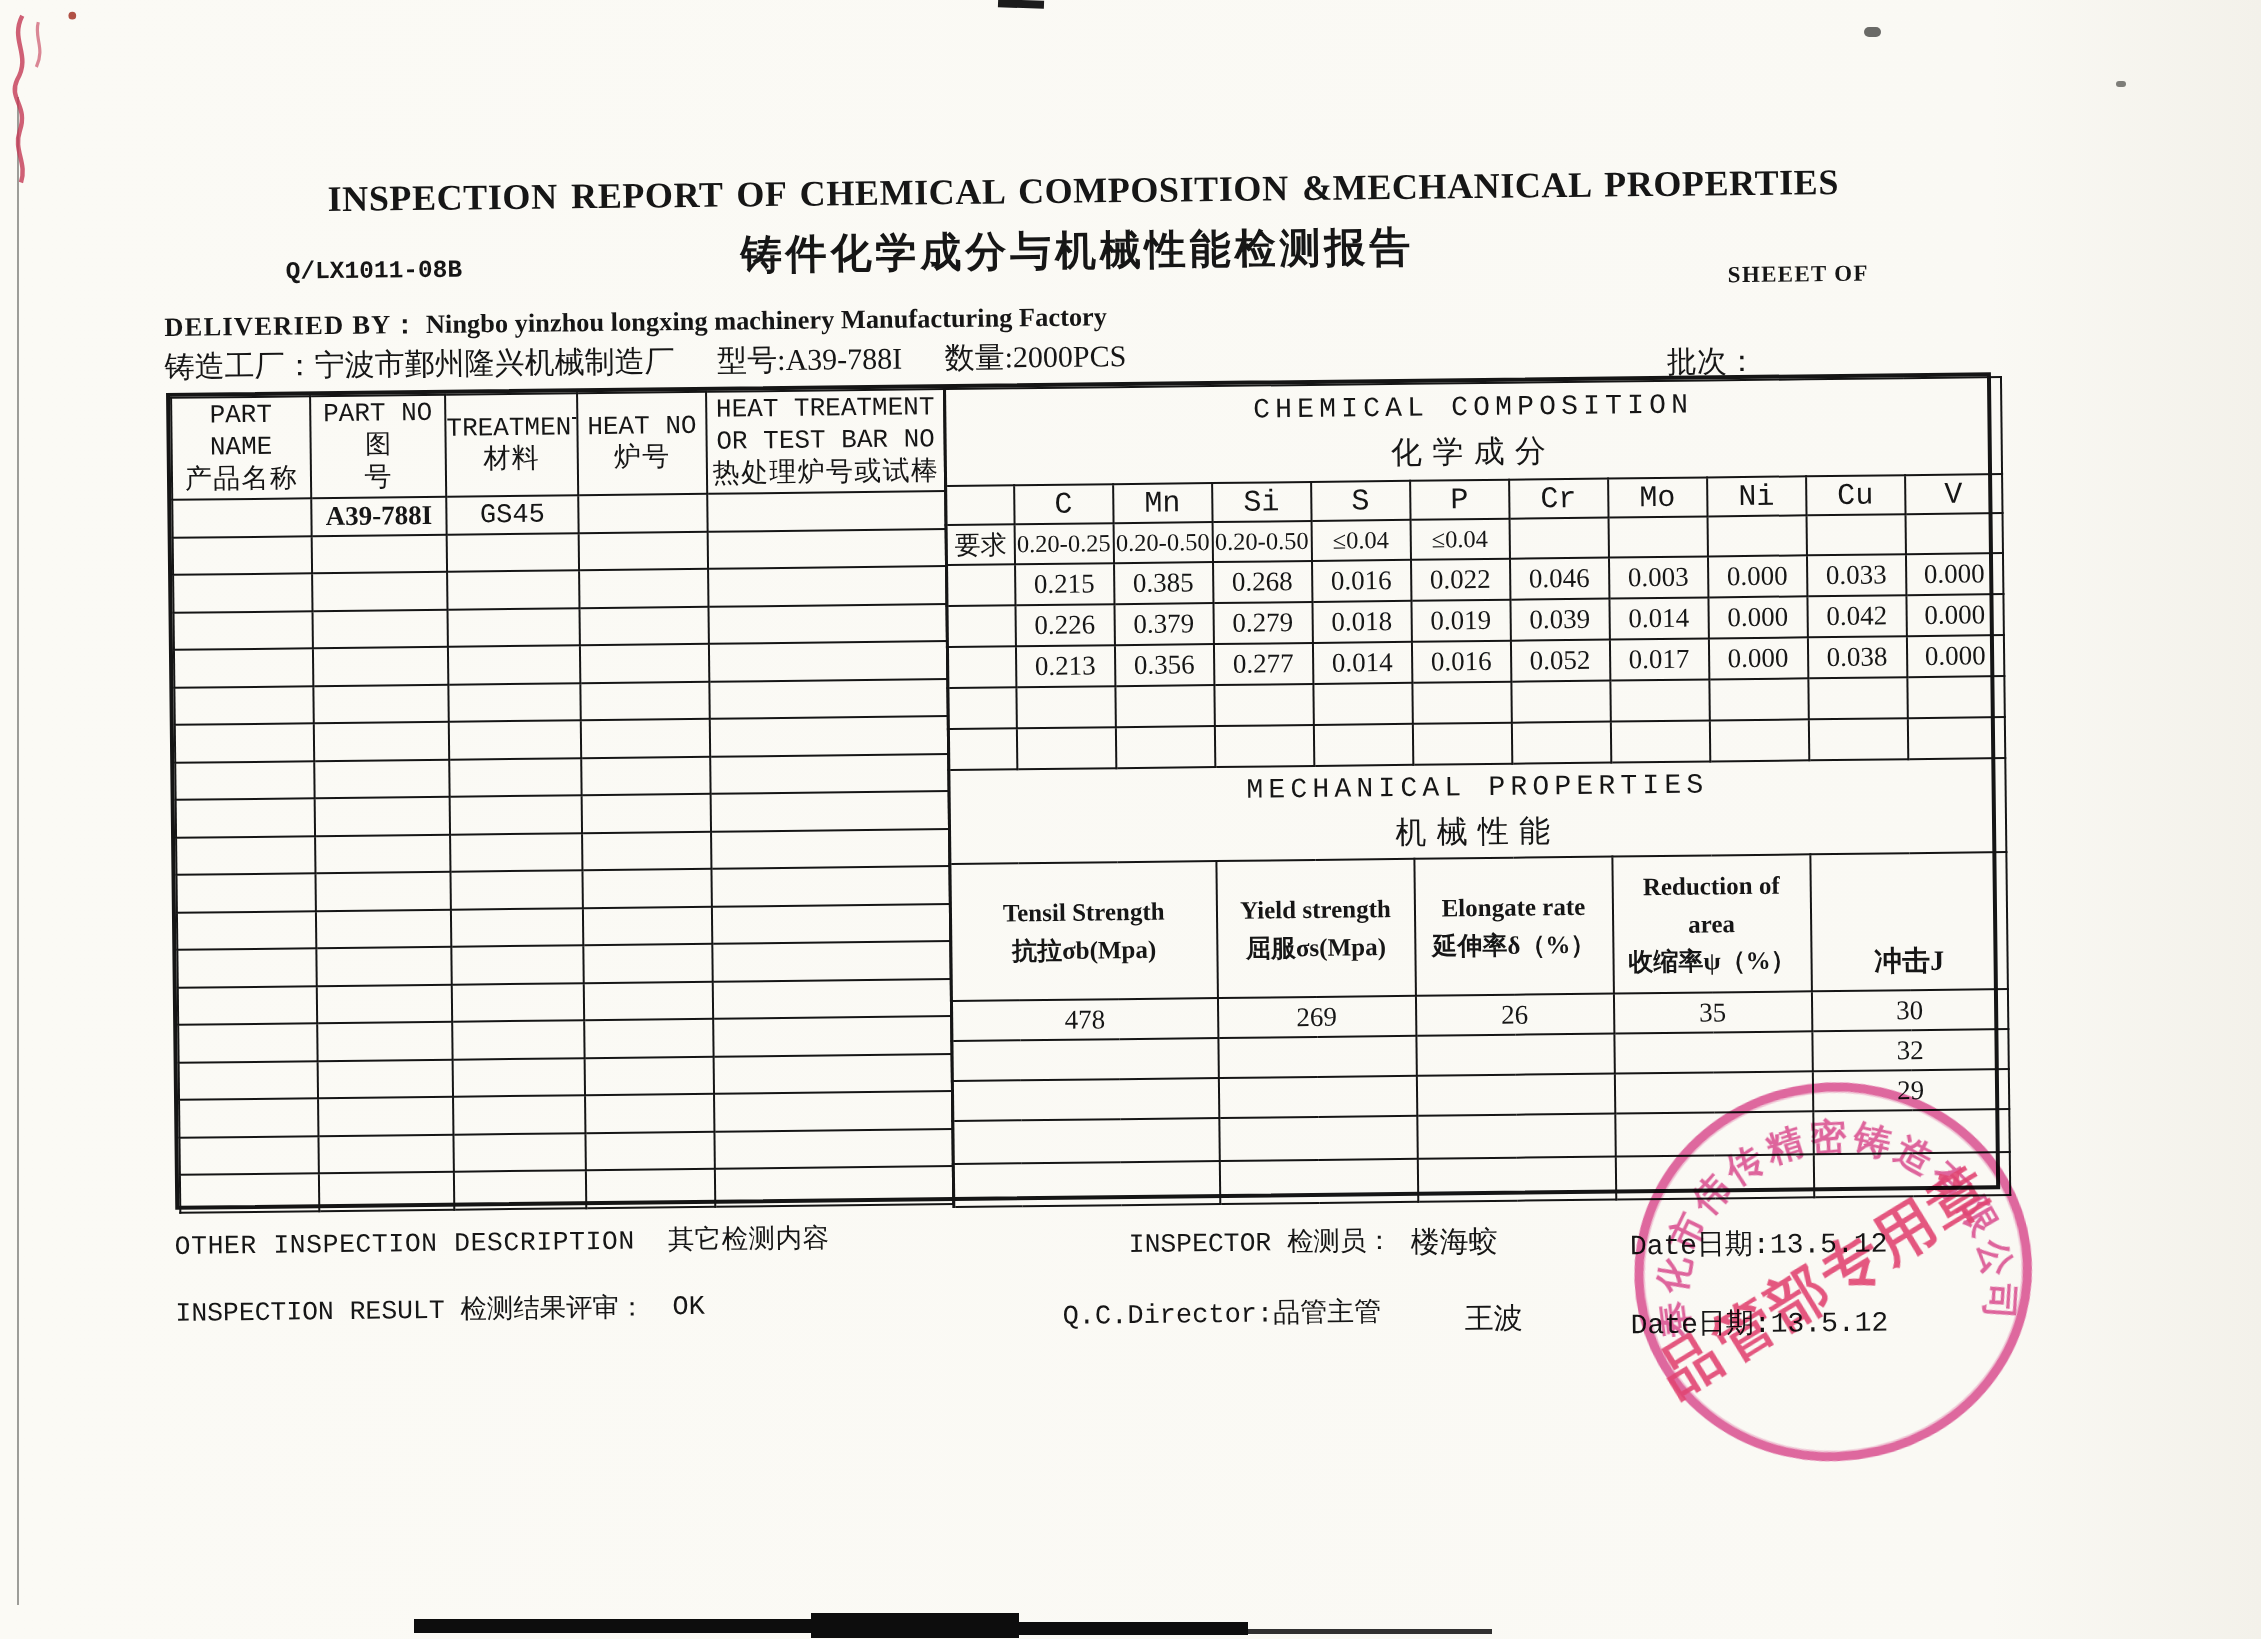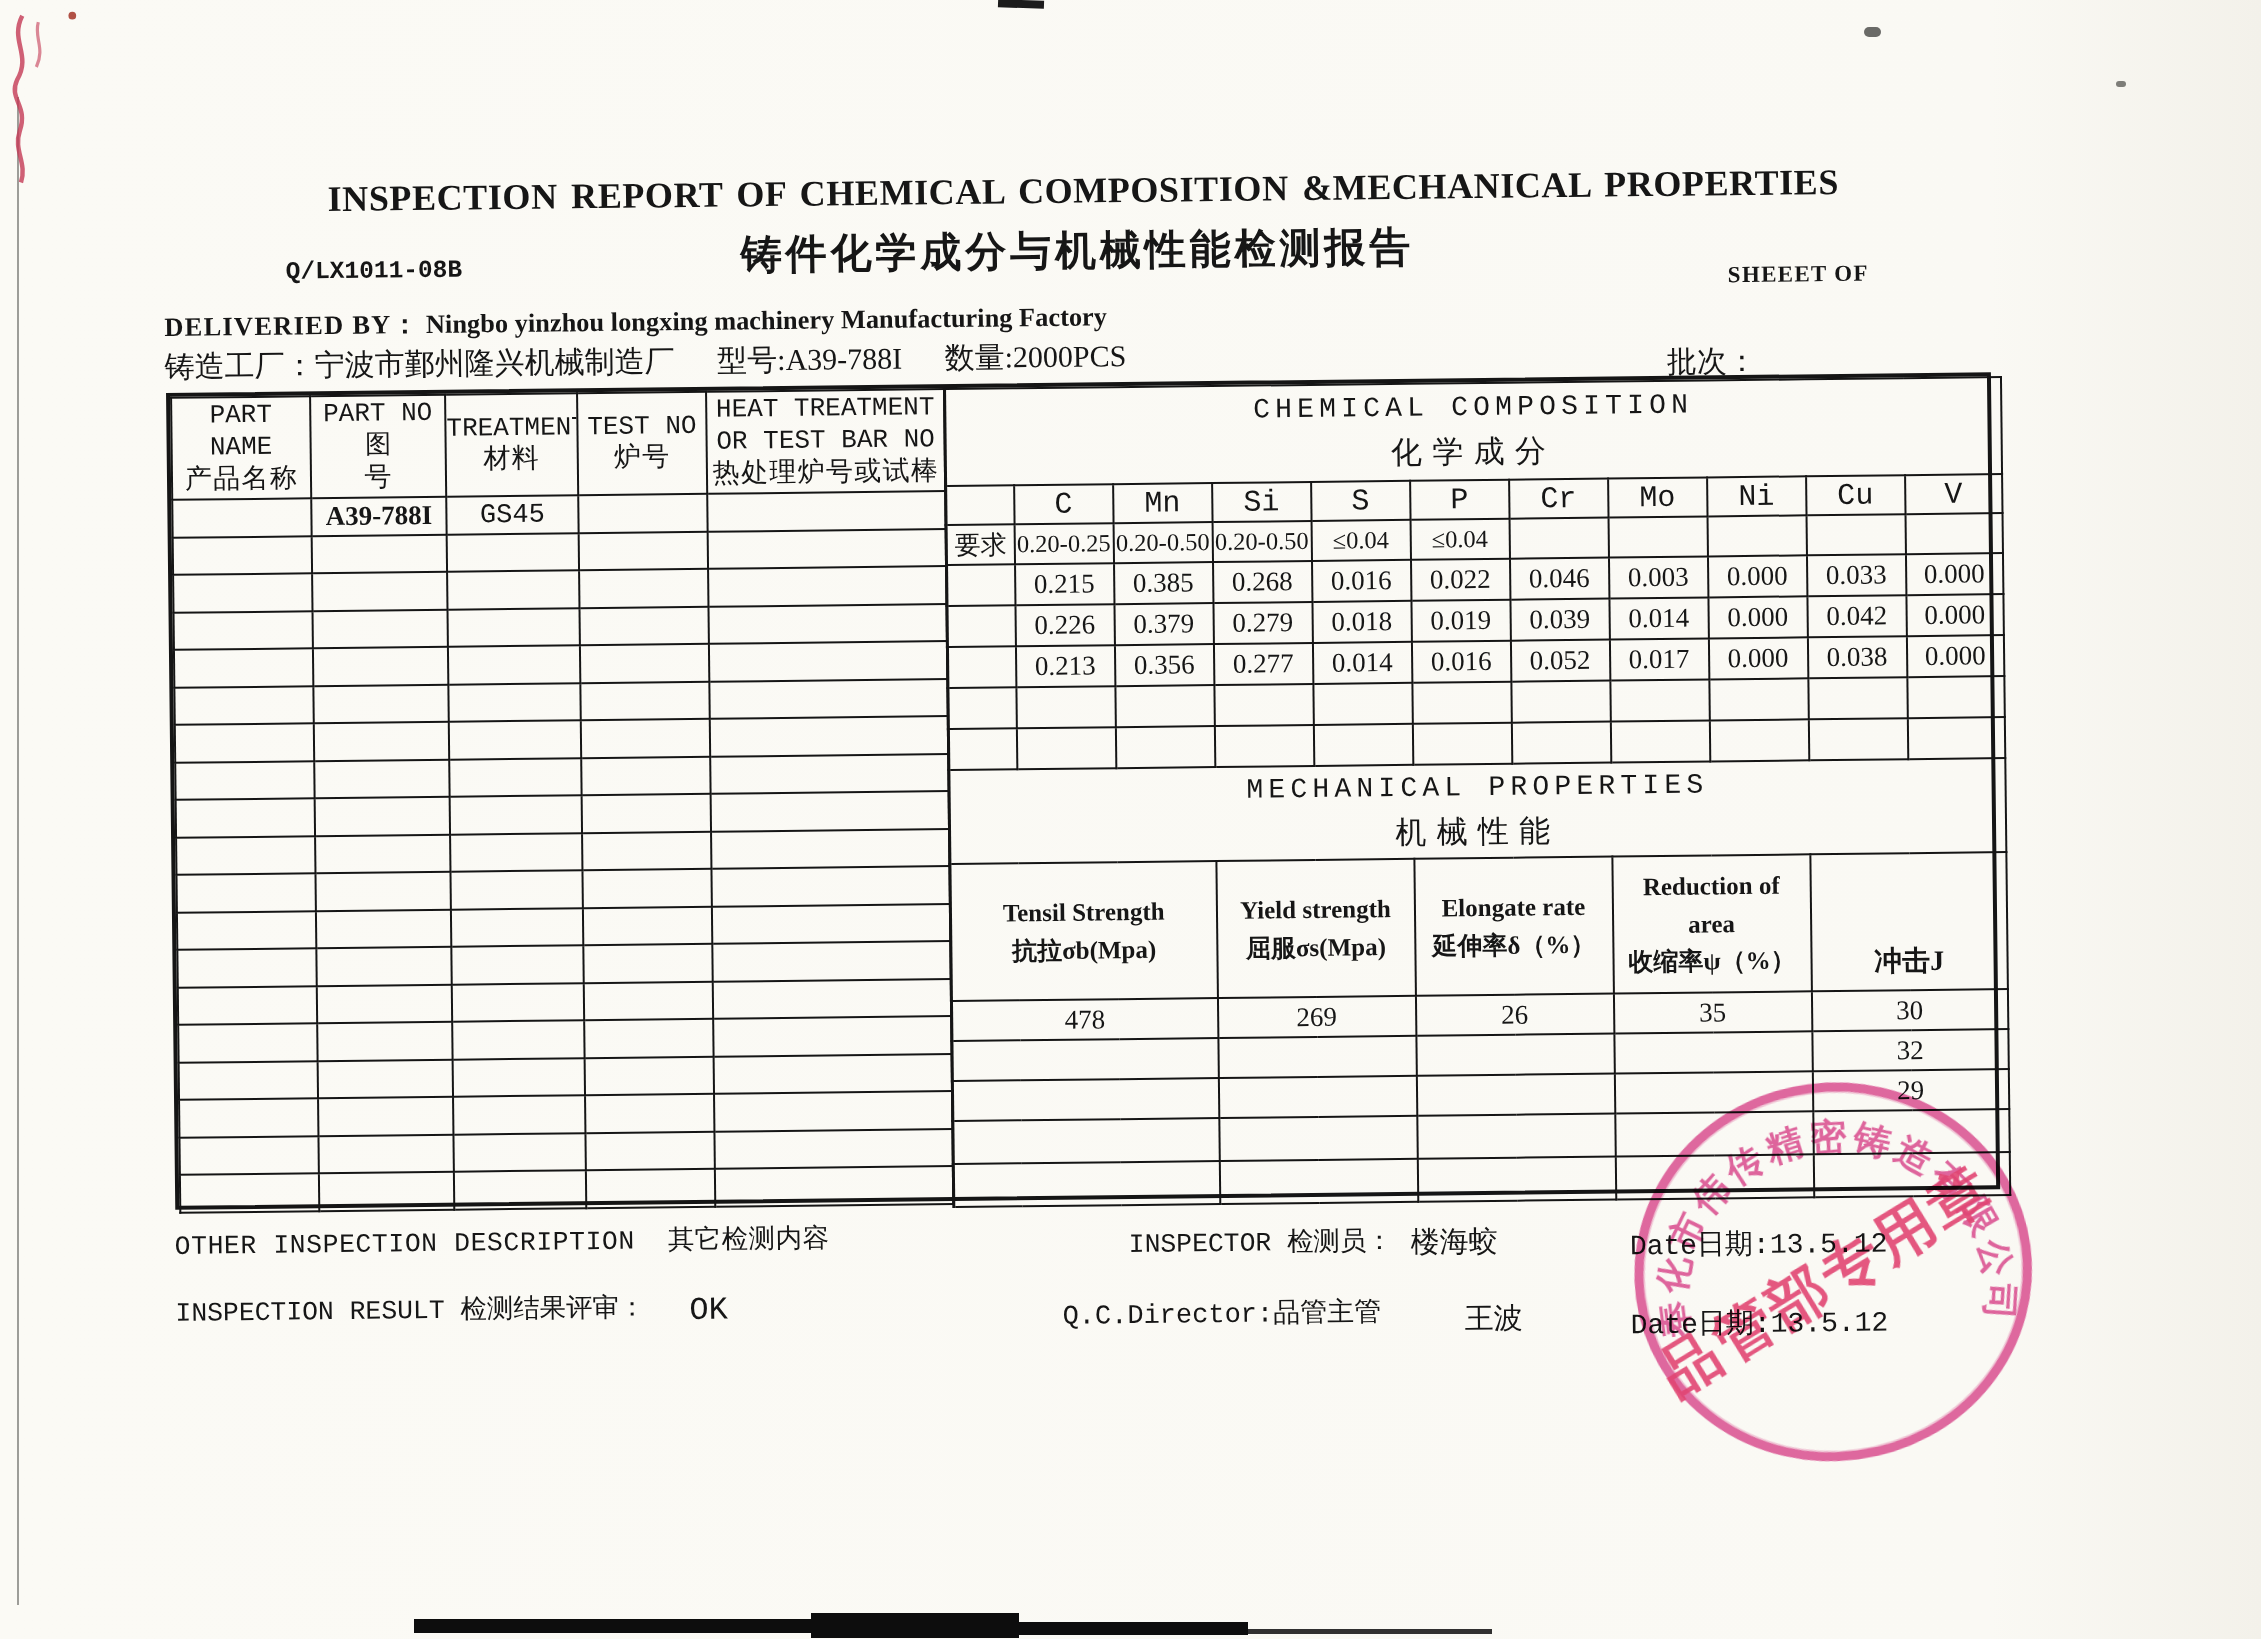--- a/index.html
+++ b/index.html
@@ -51,21 +51,21 @@
   .mhead .cn{font-weight:bold;font-size:25px;}
   .impact-cell{vertical-align:bottom;padding-bottom:9px;font-weight:bold;font-size:28px;}
 
   
   .f-line{position:absolute;font-family:"Liberation Mono",monospace;}
   .other-desc{left:169px;top:1217px;font-size:26.4px;letter-spacing:0.6px;}
   .inspector{left:1123px;top:1226px;font-size:26.4px;}
   .inspector-name{left:1405px;top:1226px;font-size:29px;font-family:"Liberation Serif",serif;}
   .date1{left:1624px;top:1232px;font-size:28px;}
   .result{left:169px;top:1284px;font-size:26.4px;}
-  .result-ok{left:683px;top:1287px;font-size:32px;}
+  .result-ok{left:666px;top:1287px;font-size:27px;}
   .qc{left:1056px;top:1296px;font-size:27px;}
   .qc-name{left:1458px;top:1303px;font-size:29px;font-family:"Liberation Serif",serif;}
   .date2{left:1624px;top:1311px;font-size:28px;}
 
   
   .stamp{position:absolute;left:1615px;top:1083px;width:425px;height:400px;
     mix-blend-mode:multiply;opacity:.95;filter:blur(0.4px);
     transform:rotate(-7deg);}
 
   
@@ -118,21 +118,21 @@
             </td>
         <td class="hcell">
           <div>PART NO图</div>
               <div class="cn">号</div>
             </td>
         <td class="hcell">
           <div>TREATMENT</div>
               <div class="cn">材料</div>
             </td>
         <td class="hcell">
-          <div>TEST NO</div>
+          <div>HEAT NO</div>
               <div class="cn">炉号</div>
             </td>
         <td class="hcell">
           <div>HEAT TREATMENT</div>
               <div>OR TEST BAR NO</div>
               <div class="cn">热处理炉号或试棒</div>
             </td>
       </tr>
       <tr class="r58">
         <td></td>

